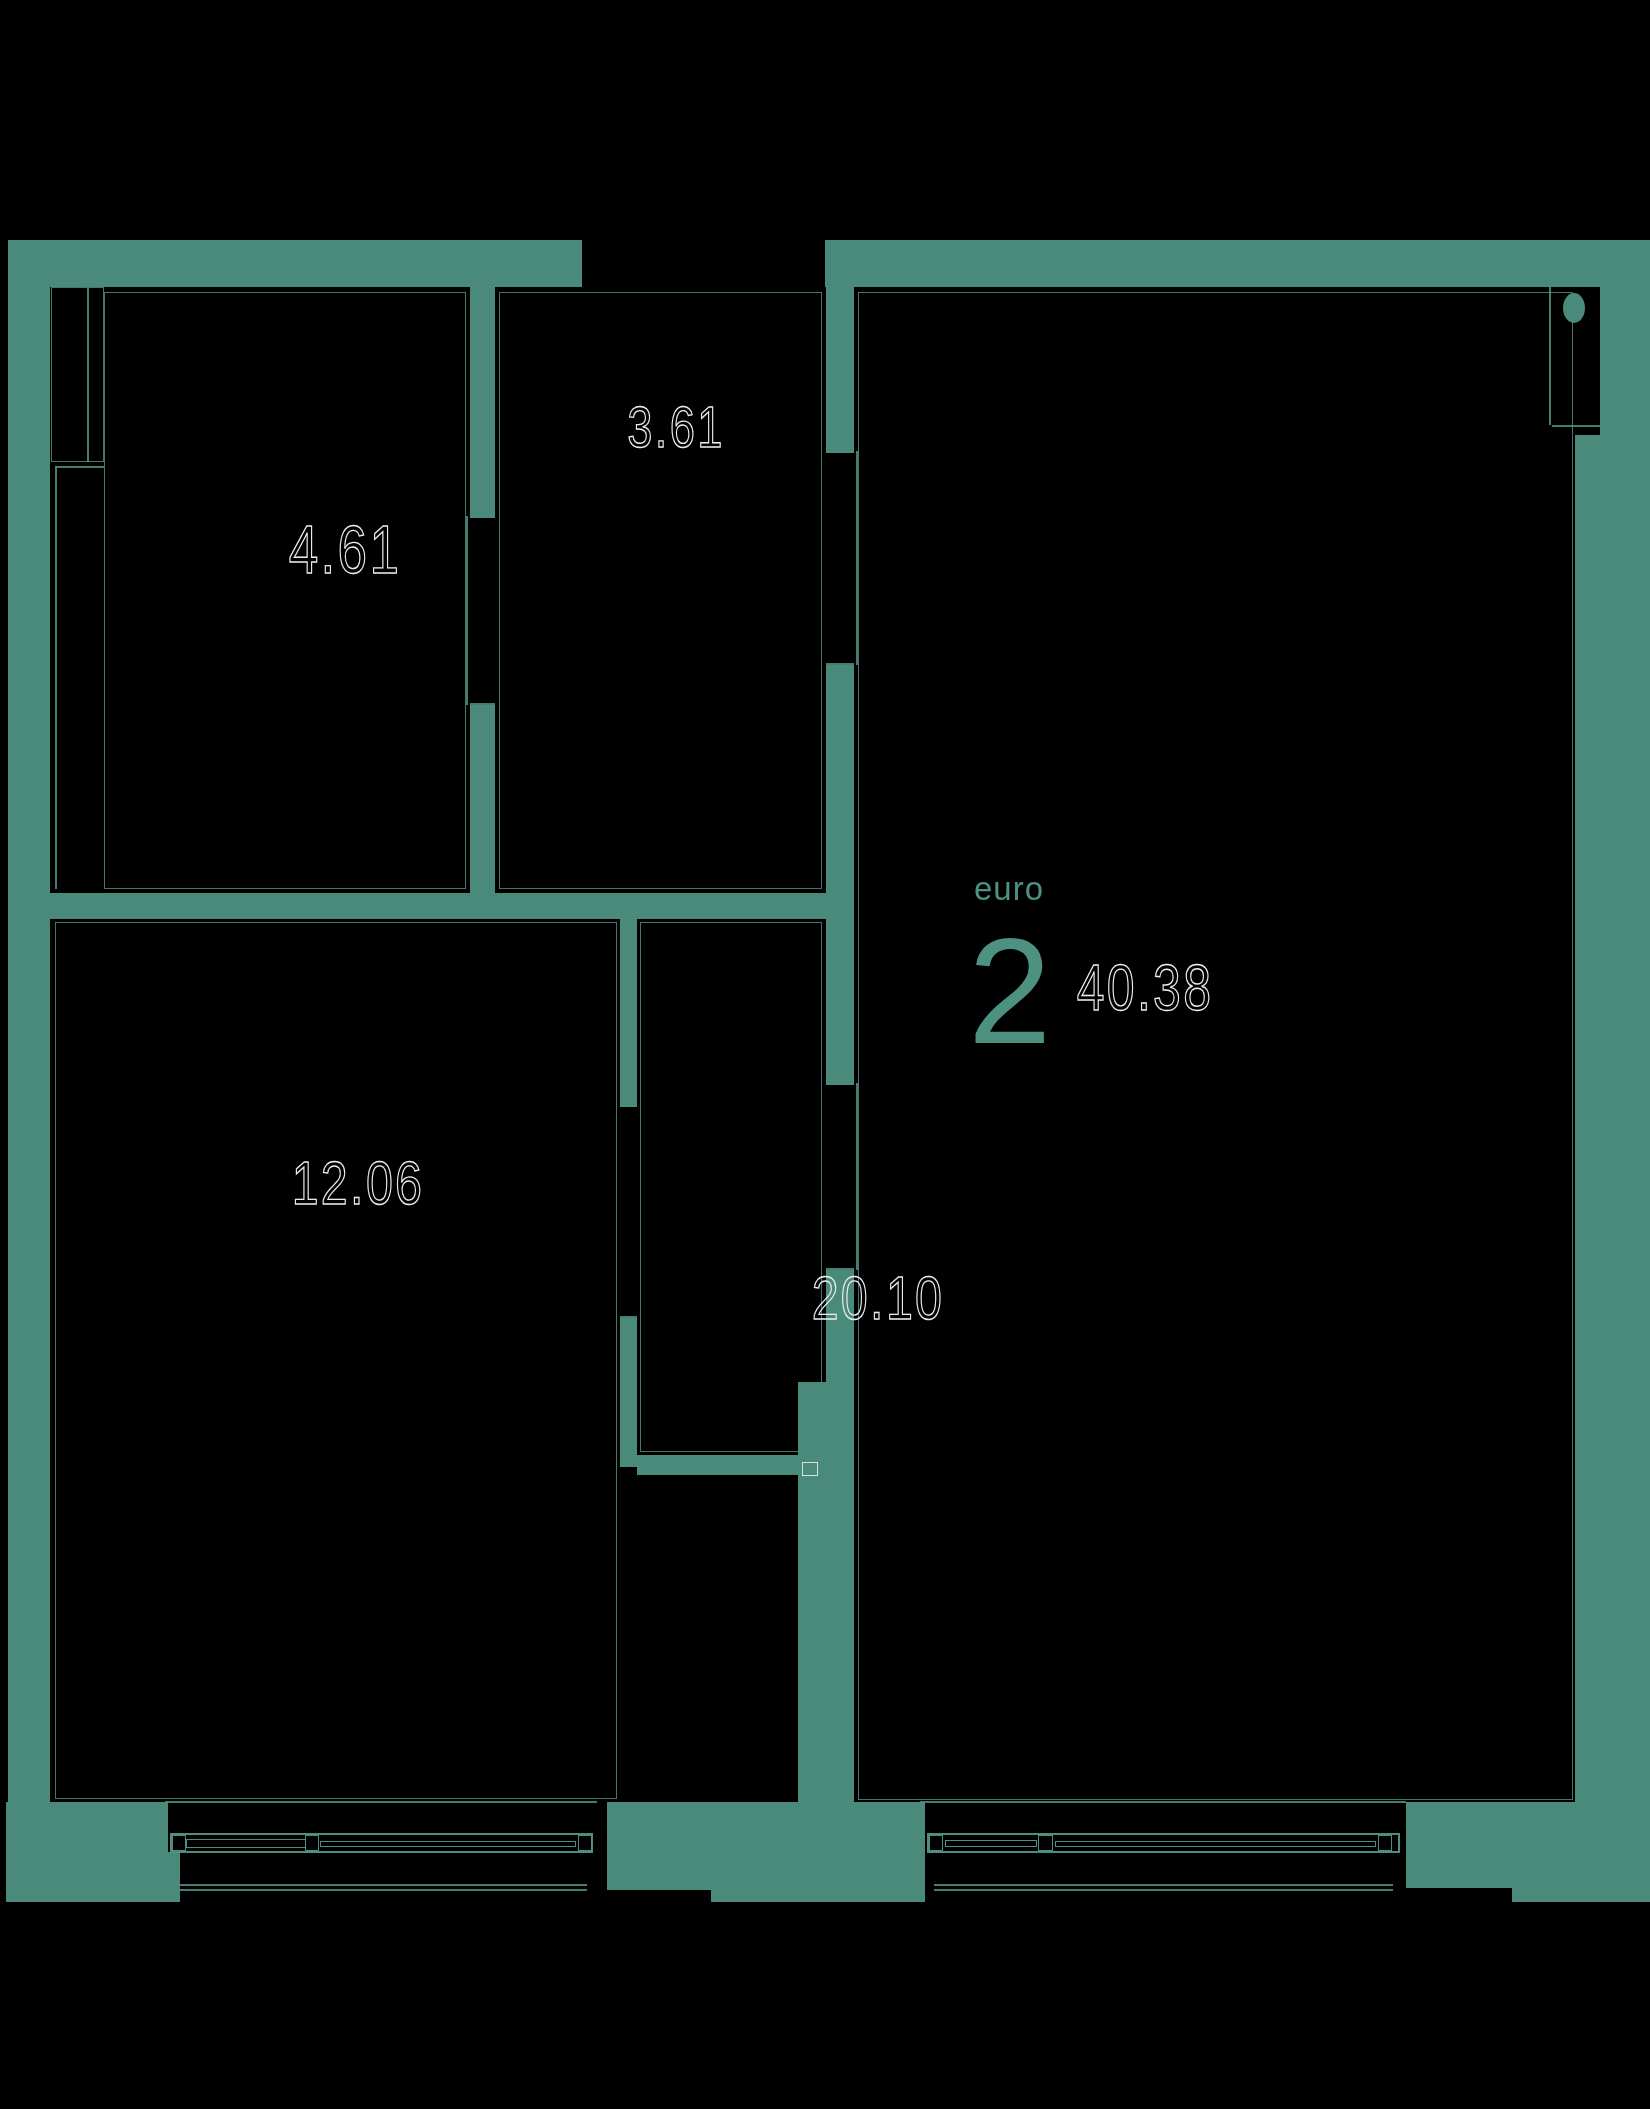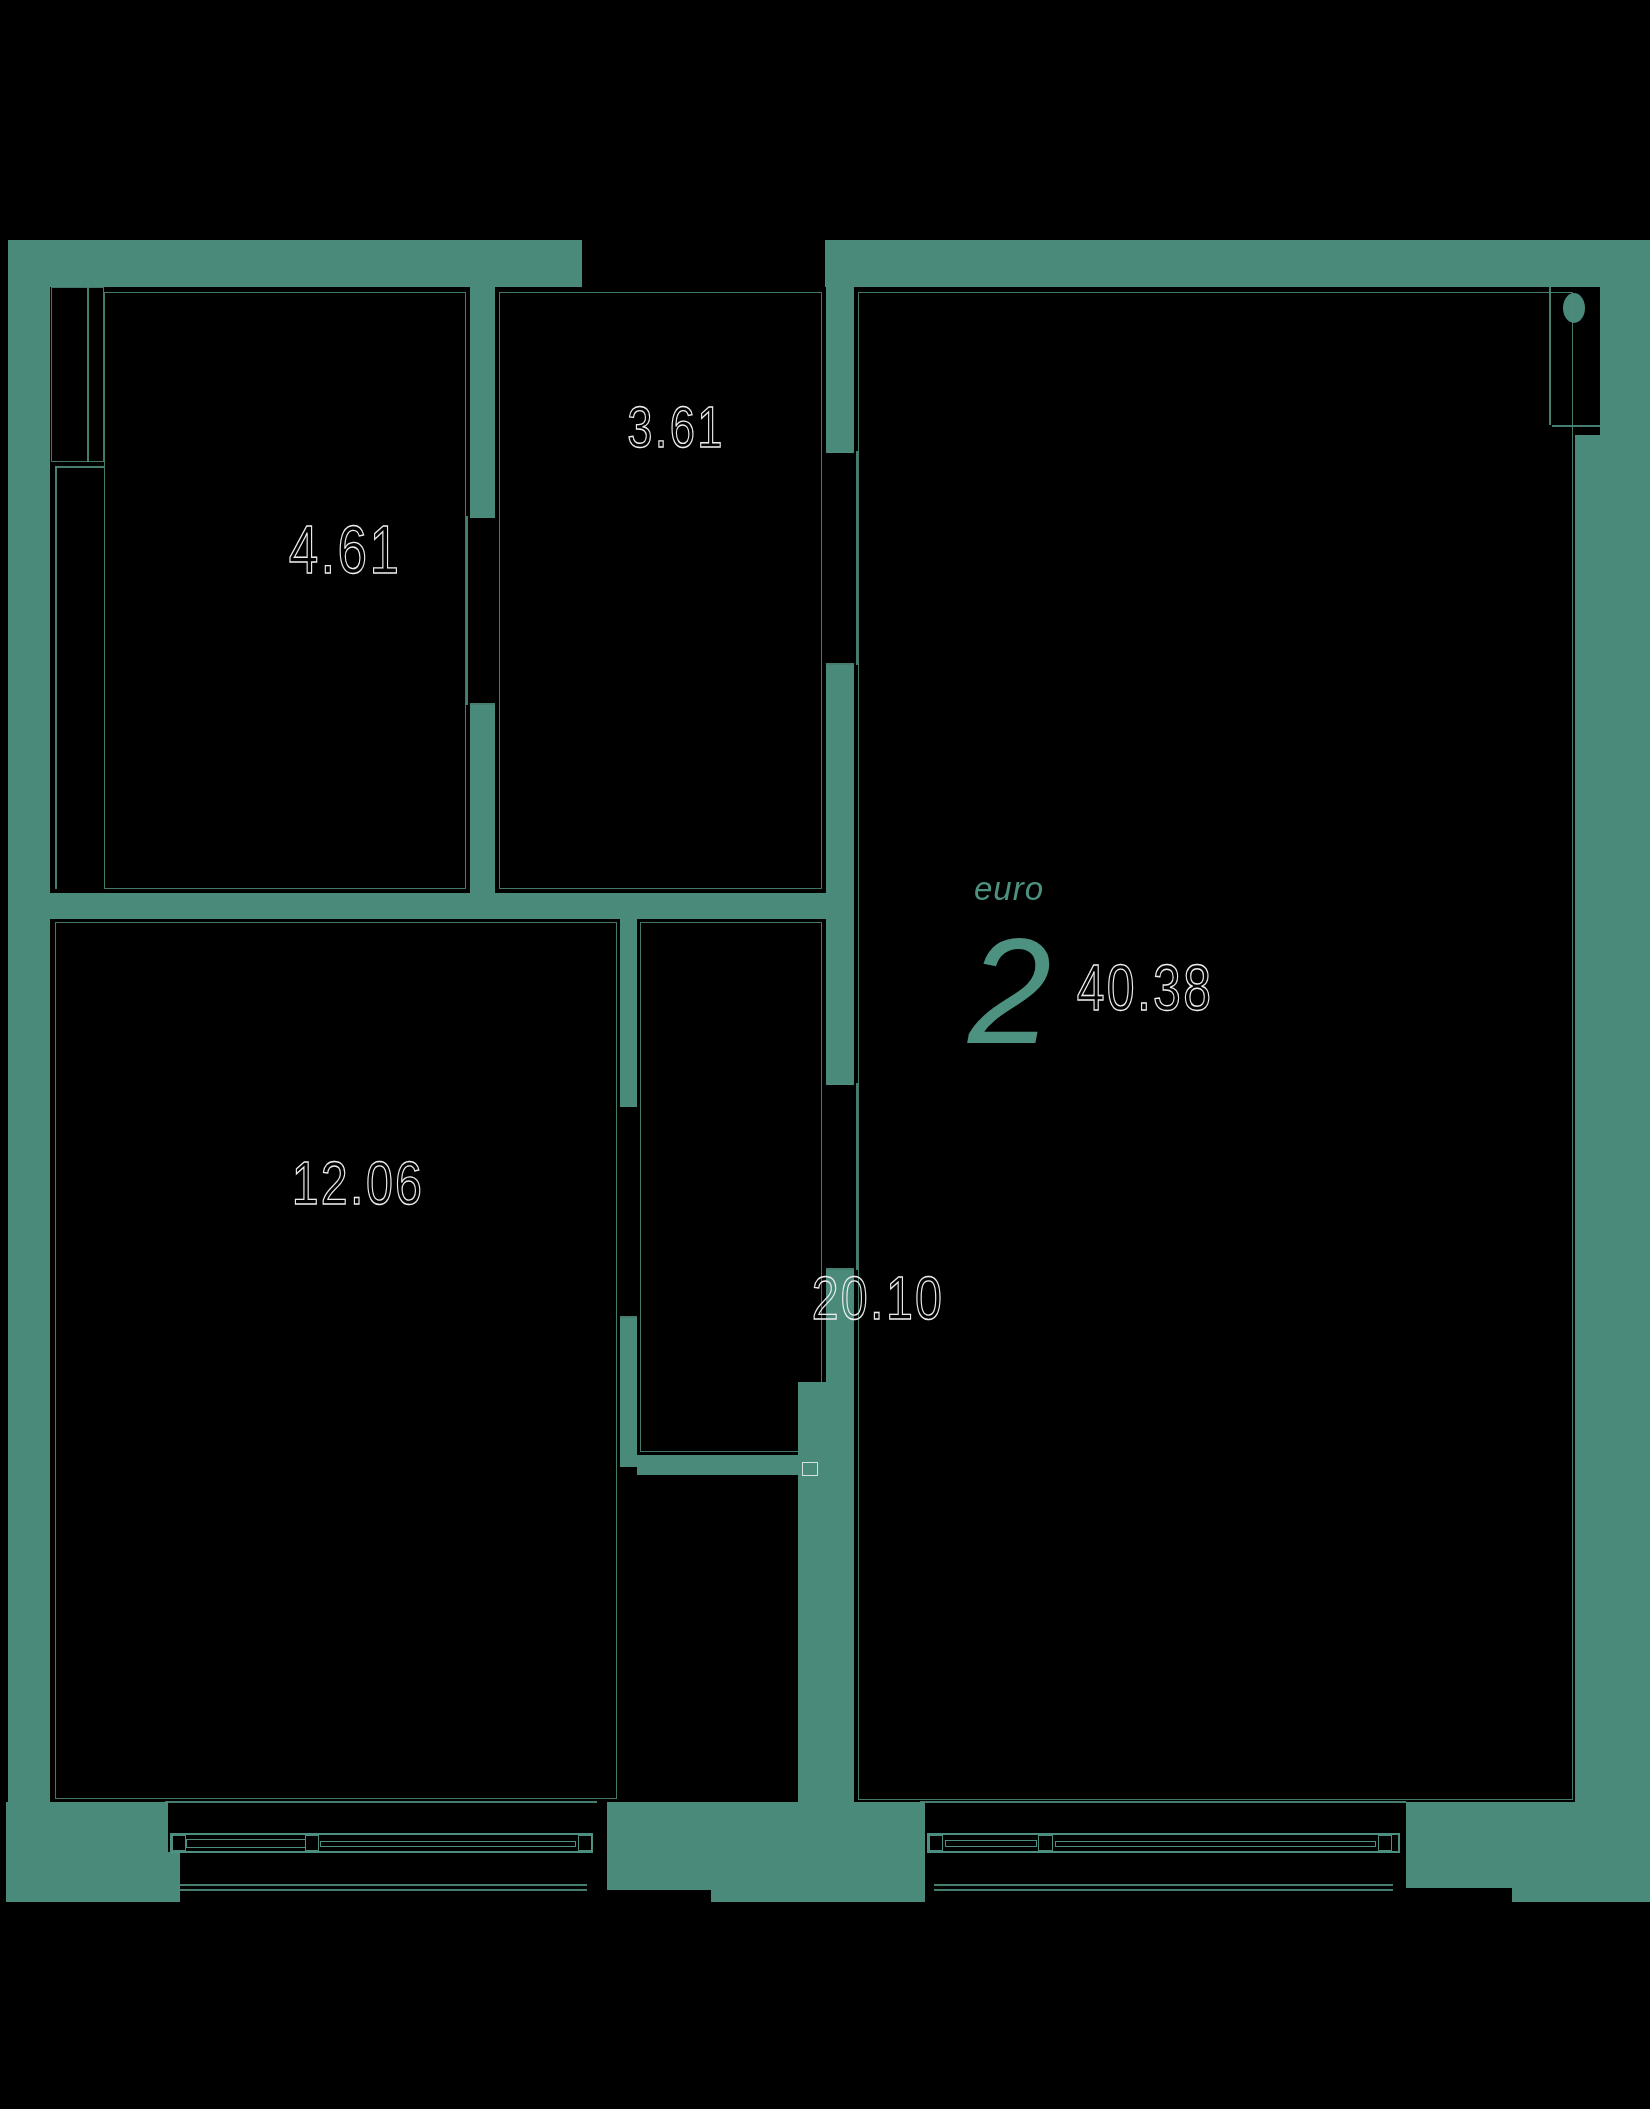--- a/index.html
+++ b/index.html
@@ -8,21 +8,21 @@
   .w{position:absolute;background:#4A8A7A;}
   .hinge{position:absolute;background:#4A8A7A;border-radius:50%;}
   .hl{position:absolute;background:rgba(77,140,125,0.9);}
   .box{position:absolute;border:1.5px solid rgba(77,140,125,0.85);background:transparent;box-sizing:border-box;}
   .wf{position:absolute;border:2px solid rgba(80,150,134,0.95);background:transparent;box-sizing:border-box;}
   .wfi{border-width:1.5px;}
   .tick{position:absolute;border:1px solid rgba(240,240,240,0.85);background:transparent;box-sizing:border-box;}
   .area-label{position:absolute;transform:translate(-50%,-50%) scaleX(0.78);
       color:transparent;-webkit-text-stroke:1.4px #ECECEC;
       letter-spacing:3px;white-space:nowrap;font-weight:400;}
-  .accent{position:absolute;color:#4D9180;white-space:nowrap;font-style:italic;}
+  .accent{position:absolute;color:#4D9180;white-space:nowrap;}
   #unit-type{left:974px;top:870px;font-size:33px;letter-spacing:1px;}
   #unit-rooms{left:968px;top:916px;font-size:150px;line-height:1;font-weight:400;}
   #total-area{left:1145px;top:988px;}
   #label-461{left:345px;top:549px;font-size:68px;}
   #label-361{left:676px;top:426px;font-size:58px;}
   #label-1206{left:358px;top:1182px;font-size:62px;}
   #label-2010{left:878px;top:1297px;font-size:62px;}
   #total-area{transform:translate(-50%,-50%) scaleX(0.78);position:absolute;
       color:transparent;-webkit-text-stroke:1.4px #ECECEC;letter-spacing:3px;font-size:64px;white-space:nowrap;}
 </style>

